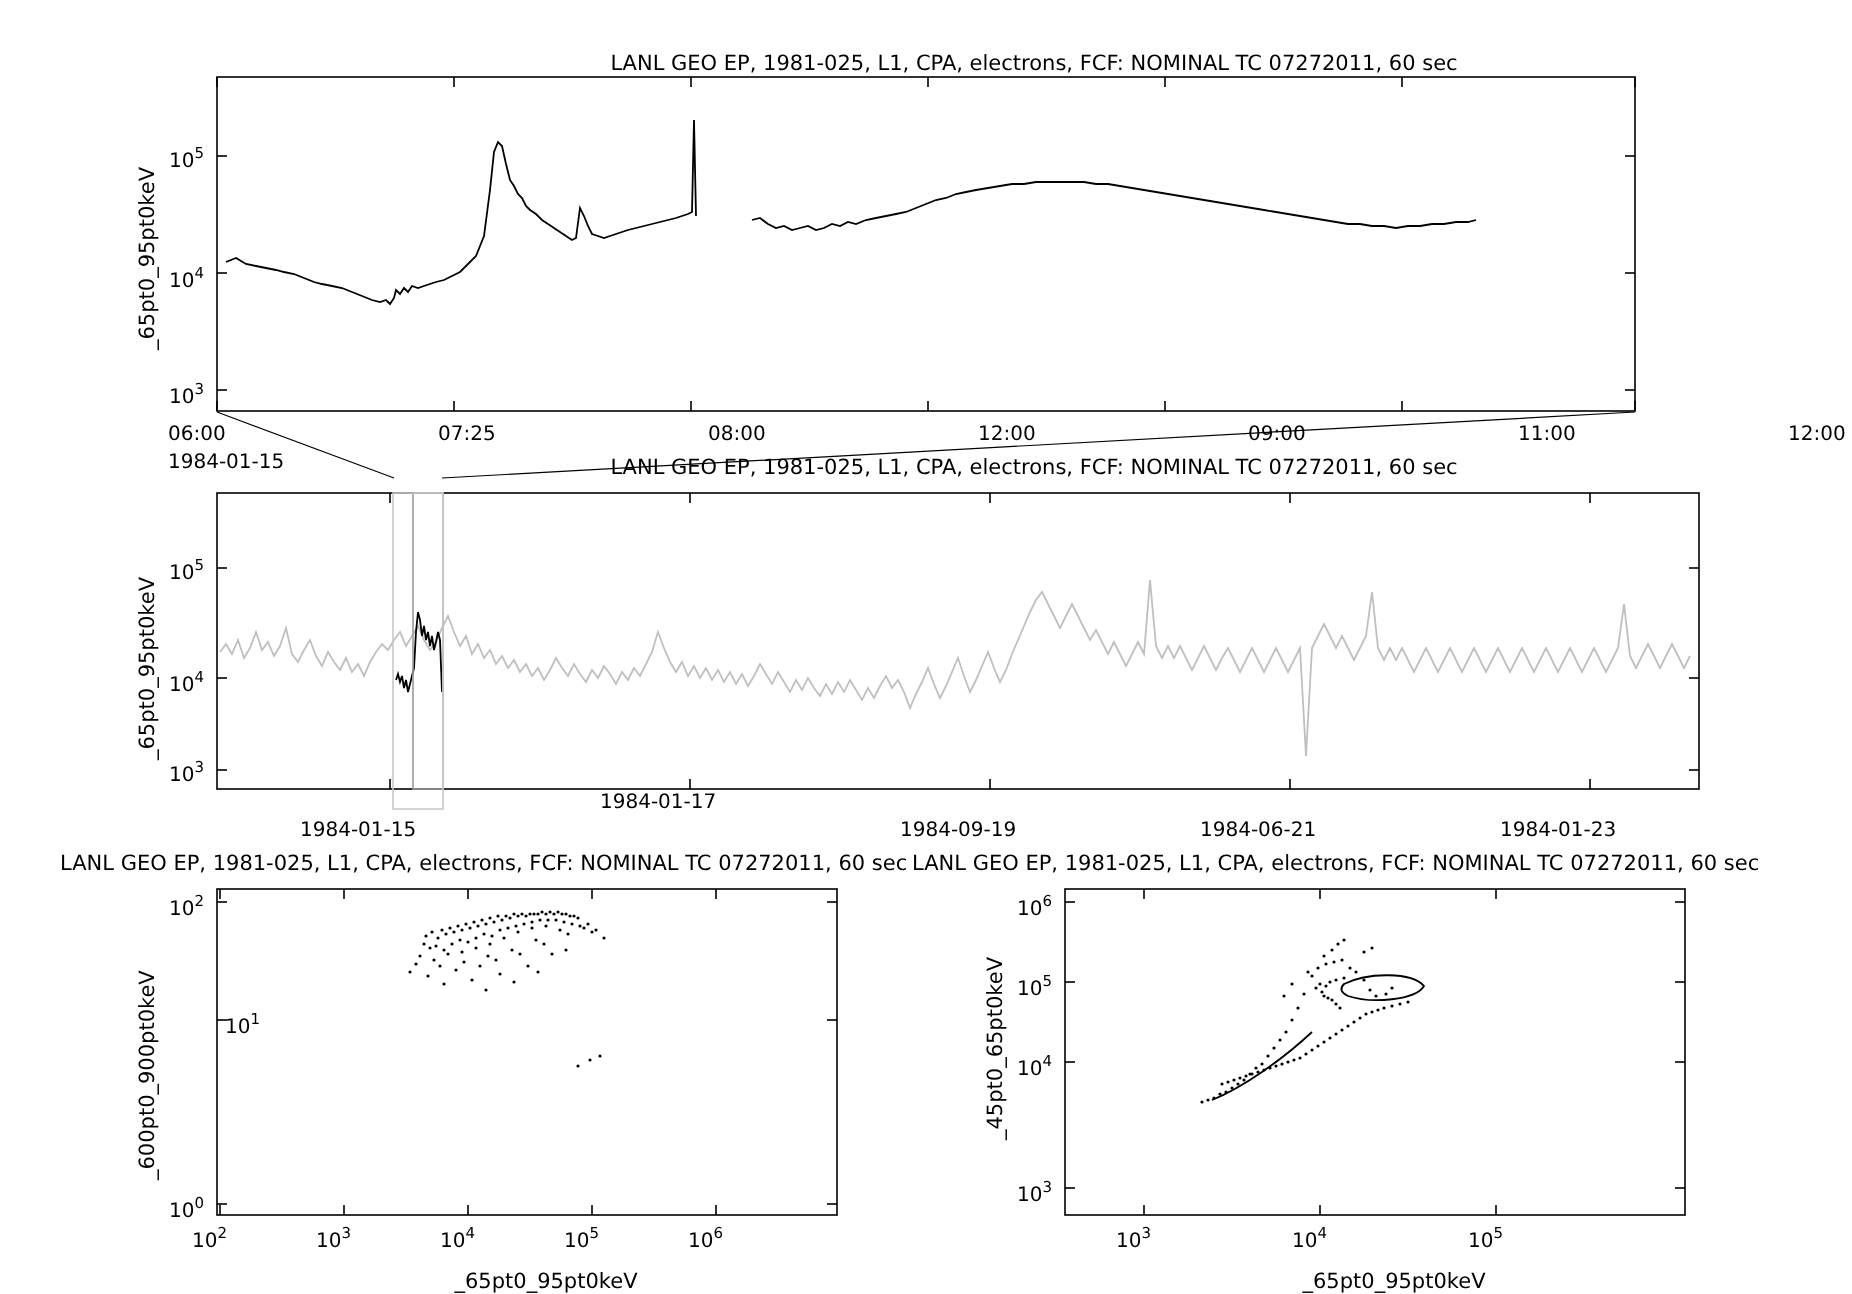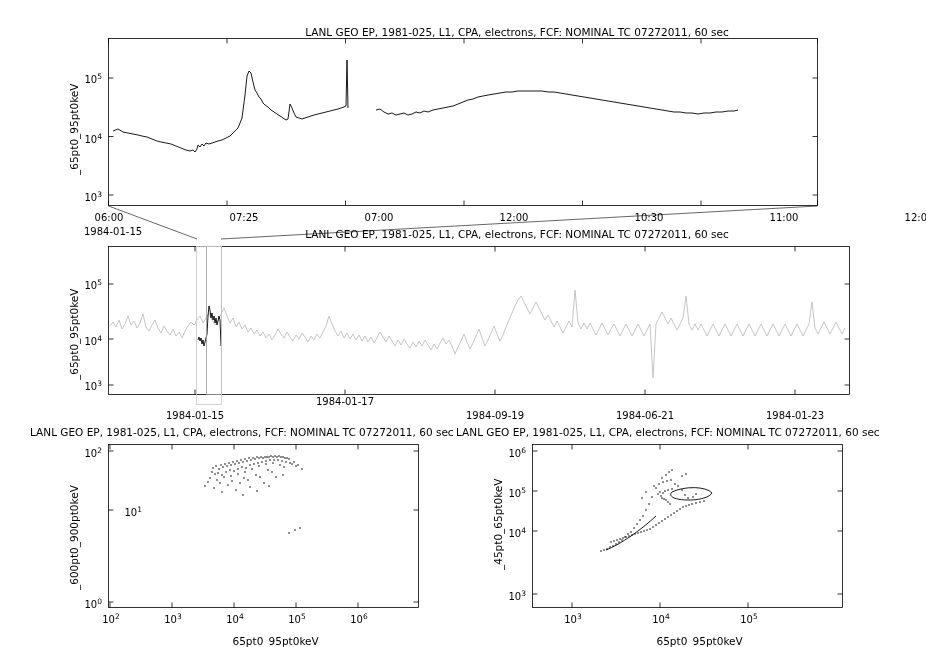--- a/index.html
+++ b/index.html
@@ -43,21 +43,20 @@
     font-size: 10.5px;
     color: #000;
     white-space: nowrap;
     text-align: center;
   }
   .tick-label-x {
     position: absolute;
     font-size: 10px;
     color: #000;
     white-space: nowrap;
-    text-align: center;
   }
   .tick-label-y {
     position: absolute;
     font-size: 10px;
     color: #000;
     white-space: nowrap;
     text-align: right;
   }
   .tick-sup {
     font-size: 7.5px;
@@ -98,23 +97,23 @@
     <div class="plot-title" style="left:108px; top:26px; width:818px;">LANL GEO EP, 1981-025, L1, CPA, electrons, FCF: NOMINAL TC 07272011, 60 sec</div>
 
     <div class="axis-label-y" style="left:68px; top:175px;">_65pt0_95pt0keV</div>
 
     <div class="tick-label-y" style="left:72px; top:72px; width:30px;">10<span class="tick-sup">5</span></div>
     <div class="tick-label-y" style="left:72px; top:132px; width:30px;">10<span class="tick-sup">4</span></div>
     <div class="tick-label-y" style="left:72px; top:190px; width:30px;">10<span class="tick-sup">3</span></div>
 
     <div class="tick-label-x" style="left:84px; top:212px; width:50px;">06:00</div>
     <div class="tick-label-x" style="left:219px; top:212px; width:50px;">07:25</div>
-    <div class="tick-label-x" style="left:354px; top:212px; width:50px;">07:00</div>
+    <div class="tick-label-x" style="left:354px; top:212px; width:50px;">08:00</div>
     <div class="tick-label-x" style="left:489px; top:212px; width:50px;">12:00</div>
-    <div class="tick-label-x" style="left:624px; top:212px; width:50px;">10:30</div>
+    <div class="tick-label-x" style="left:624px; top:212px; width:50px;">09:00</div>
     <div class="tick-label-x" style="left:759px; top:212px; width:50px;">11:00</div>
     <div class="tick-label-x" style="left:894px; top:212px; width:50px;">12:00</div>
     <div class="tick-label-x" style="left:84px; top:226px; width:100px; text-align:left;">1984-01-15</div>
 
     <svg width="926" height="230" style="position:absolute; left:0; top:0;">
 
       <rect class="frame" x="108.5" y="38.5" width="709" height="167"></rect>
 
       <g stroke="#000" stroke-width="0.8">
         <line x1="108.5" y1="205.5" x2="108.5" y2="200.5"></line>
@@ -254,21 +253,21 @@
 
   <div class="panel" style="left:0; top:420px; width:470px; height:227px;">
 
     <div class="plot-title" style="left:30px; top:6px; width:470px; text-align:left;">LANL GEO EP, 1981-025, L1, CPA, electrons, FCF: NOMINAL TC 07272011, 60 sec</div>
 
     <div class="axis-label-y" style="left:68px; top:170px;">_600pt0_900pt0keV</div>
 
     <div class="axis-label-x" style="left:108px; top:215px; width:330px;">_65pt0_95pt0keV</div>
 
     <div class="tick-label-y" style="left:72px; top:26px; width:30px;">10<span class="tick-sup">2</span></div>
-    <div class="tick-label-y" style="left:72px; top:85px; width:30px;padding-left:40px;">10<span class="tick-sup">1</span></div>
+    <div class="tick-label-y" style="left:60px; top:85px; width:30px;padding-left:40px;">10<span class="tick-sup">1</span></div>
     <div class="tick-label-y" style="left:72px; top:177px; width:30px;">10<span class="tick-sup">0</span></div>
 
     <div class="tick-label-x" style="left:96px; top:192px; width:30px;">10<span class="tick-sup">2</span></div>
     <div class="tick-label-x" style="left:158px; top:192px; width:30px;">10<span class="tick-sup">3</span></div>
     <div class="tick-label-x" style="left:220px; top:192px; width:30px;">10<span class="tick-sup">4</span></div>
     <div class="tick-label-x" style="left:282px; top:192px; width:30px;">10<span class="tick-sup">5</span></div>
     <div class="tick-label-x" style="left:344px; top:192px; width:30px;">10<span class="tick-sup">6</span></div>
 
     <svg width="470" height="227" style="position:absolute; left:0; top:0;">
       <rect class="frame" x="108.5" y="24.5" width="310" height="163"></rect>

